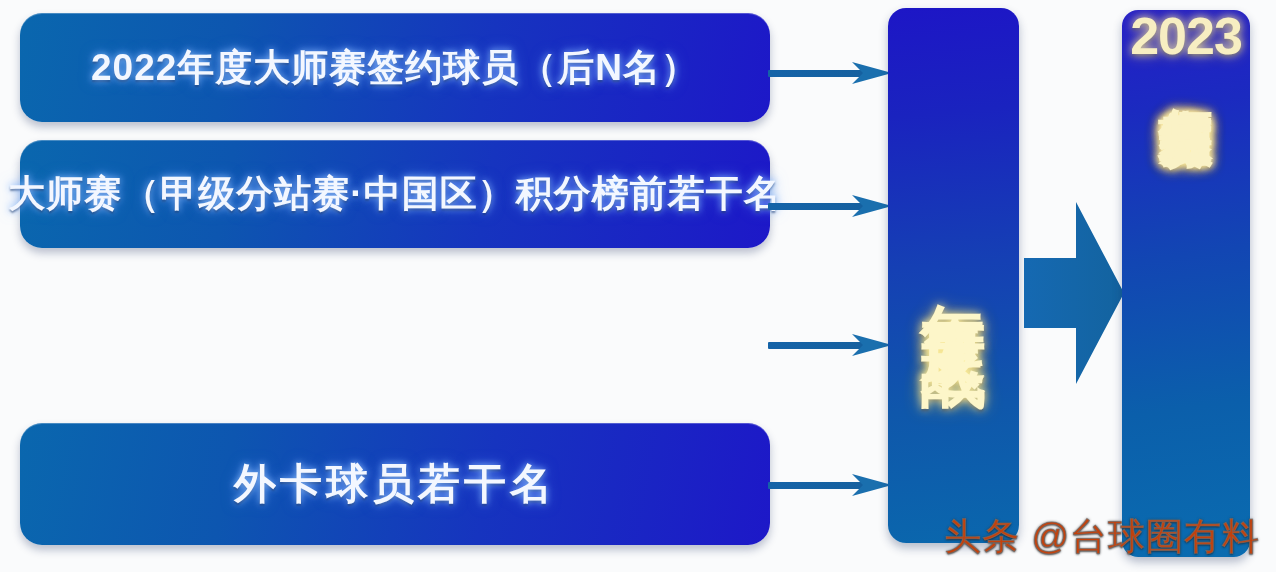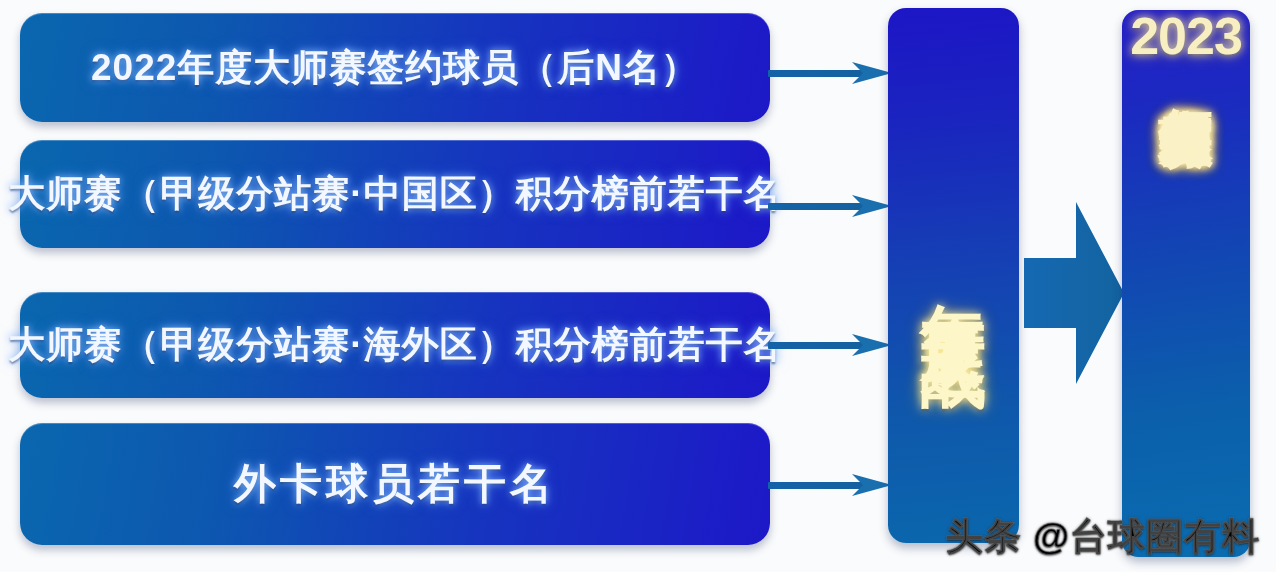--- a/index.html
+++ b/index.html
@@ -92,41 +92,38 @@
   #result-bar .vtxt2{
     color:#faf2c6;font-weight:700;font-size:54px;
     writing-mode:vertical-rl;text-orientation:upright;
     line-height:1.03;letter-spacing:1px;margin-top:2px;
     text-shadow:0 0 8px rgba(255,240,170,.9),0 0 16px rgba(255,205,60,.45),0 2px 3px rgba(0,10,60,.5);
   }
 
   
   #watermark{
     position:absolute;right:16px;bottom:10px;
-    color:#000000;
-    font-size:37px;font-weight:700;letter-spacing:1px;
+    color:#c2410c;
+    font-size:37px;font-weight:400;letter-spacing:1px;
     text-shadow:0 0 3px rgba(60,60,60,.85),0 1px 2px rgba(0,0,0,.6),0 0 1px #555;
     -webkit-text-stroke:1px rgba(120,120,120,.55);
     white-space:nowrap;
     z-index:40;
   }
 </style>
 </head>
 <body>
 
 <div id="stage">
 
   <div class="src-box" id="box0">
     <span class="txt">2022年度大师赛签约球员（后N名）</span>
   </div>
   <div class="src-box" id="box1">
     <span class="txt">大师赛（甲级分站赛·中国区）积分榜前若干名</span>
-  </div>
-  <div class="src-box" id="box2">
-    <span class="txt">大师赛（甲级分站赛·海外区）积分榜前若干名</span>
   </div>
   <div class="src-box" id="box3">
     <span class="txt">外卡球员若干名</span>
   </div>
 
   <div class="conn" id="conn0">
     <div class="shaft"></div>
     <svg width="44" height="26" viewBox="0 0 44 26">
       <path d="M2 2 L42 13 L2 24 L13 13 Z" fill="#1a6fae"></path>
     </svg>

